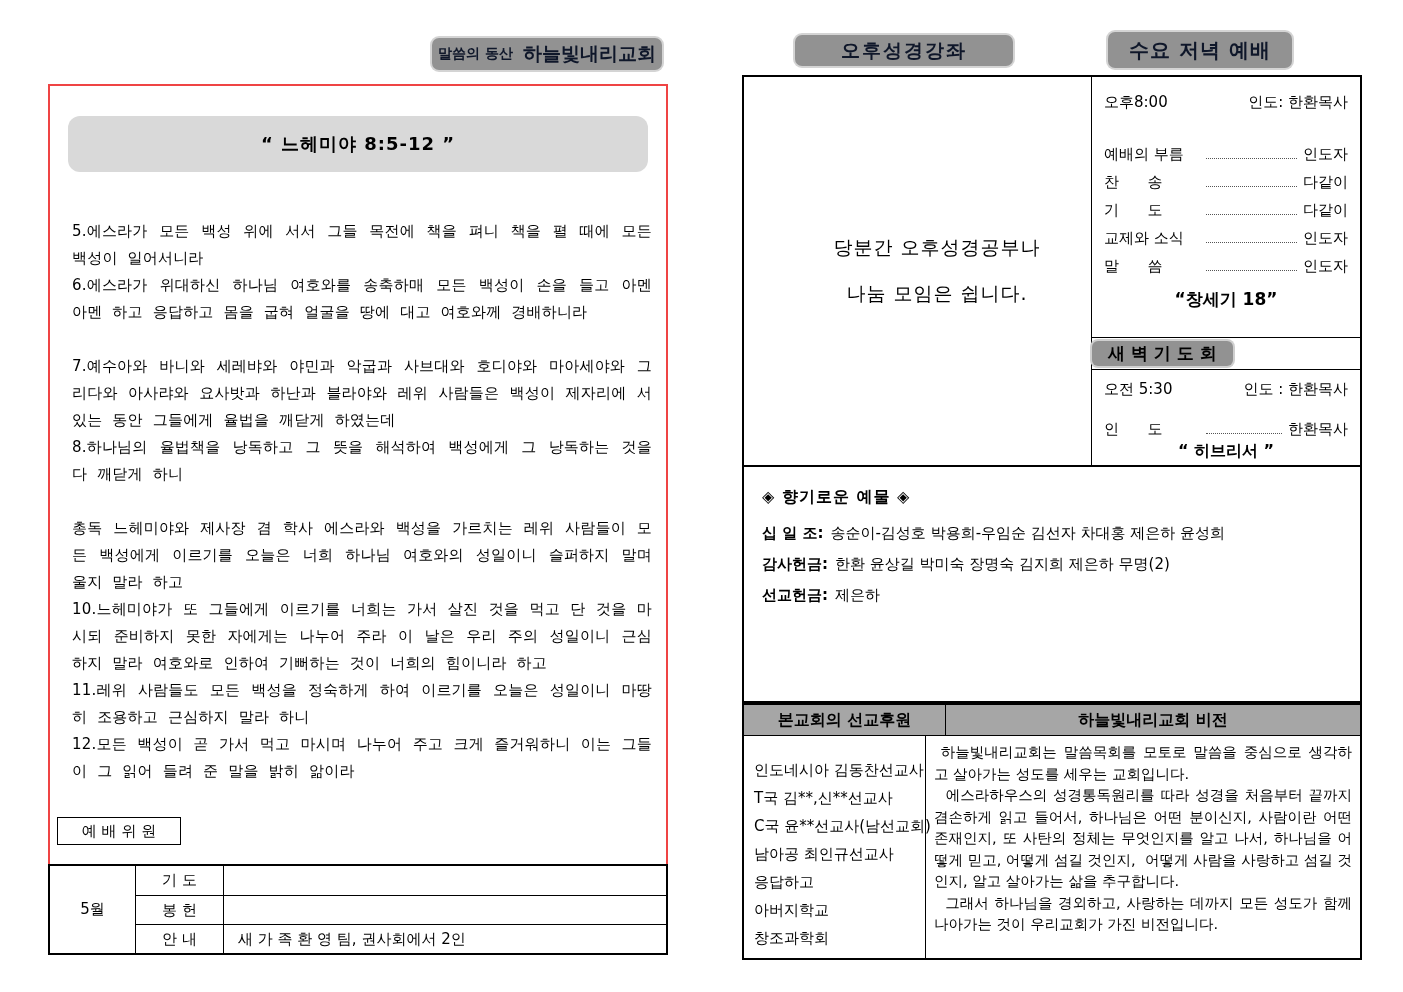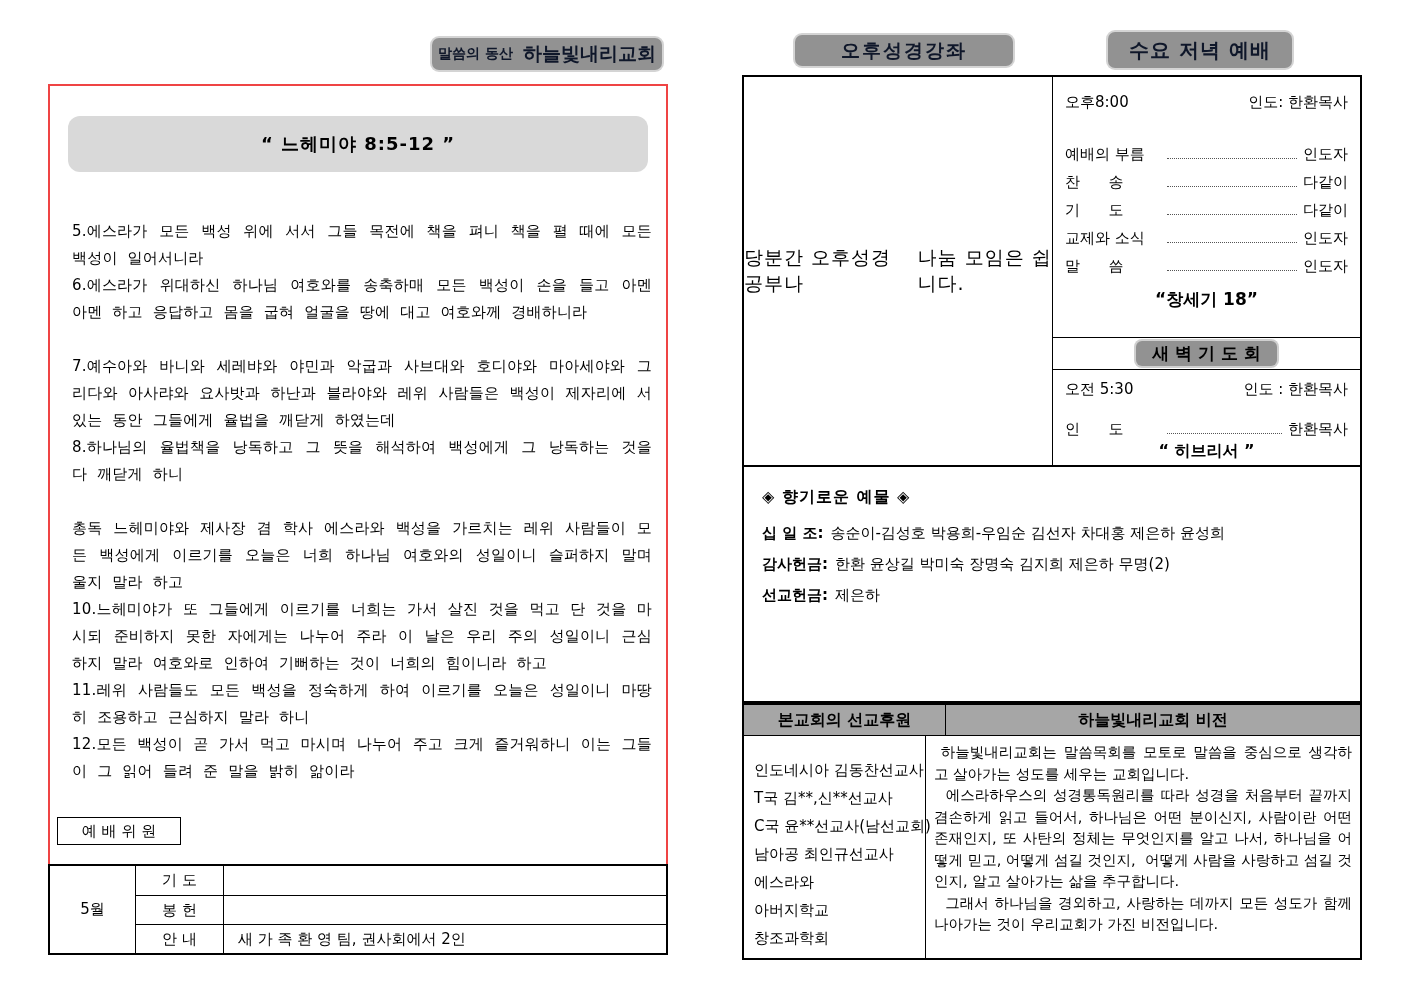--- a/index.html
+++ b/index.html
@@ -38,34 +38,34 @@
                          border-left:1px solid #000;}
   .committee-table .c-month{grid-row:1 / span 3;border-left:none;border-top:none;
                             justify-content:center;}
   .committee-table .r0{border-top:none;}
   .committee-table .c-label{justify-content:center;white-space:pre;}
   .committee-table .c-value{padding-left:14px;white-space:pre;}
 
   
   .rp-top{position:absolute;left:742px;top:75px;width:620px;height:392px;
           border:2px solid #000;box-sizing:border-box;display:flex;}
-  .rp-notice{width:308px;border-right:1px solid #000;display:flex;flex-direction:row;
+  .rp-notice{width:308px;border-right:1px solid #000;display:flex;flex-direction:column;
              align-items:center;justify-content:center;gap:20px;font-size:19px;
-             letter-spacing:1px;}
+             letter-spacing:1px;padding-left:39px;}
   .rp-wed{flex:1;display:flex;flex-direction:column;}
   .wed-main{height:260px;padding:16px 10px 0;box-sizing:border-box;}
   .time-row{display:flex;justify-content:space-between;font-size:15px;padding:0 2px;}
   .order{margin-top:24px;}
   .order-row{display:flex;align-items:flex-end;height:28px;font-size:15px;padding:0 2px;}
   .o-label{white-space:pre;min-width:96px;}
   .o-leader{flex:1;border-bottom:1px dotted #555;margin:0 6px 5px;}
   .o-by{white-space:pre;}
   .sermon{text-align:center;font-weight:bold;font-size:17px;margin-top:12px;}
   .dawn-header{border-top:1px solid #000;border-bottom:1px solid #000;height:31px;
-               display:flex;align-items:center;justify-content:center;}
+               display:flex;align-items:center;}
   .dawn-badge{background:#929292;border-radius:6px;padding:1px 16px;font-weight:bold;
               font-size:17px;box-shadow:0 0 0 2px #cfcfcf;white-space:pre;}
   .dawn-main{flex:1;padding:10px 10px 0;}
   .dawn-main .order-row{margin-top:12px;}
   .dawn-main .sermon{margin-top:2px;font-size:16px;}
 
   
   .rp-offerings{position:absolute;left:742px;top:467px;width:620px;height:236px;
                 border:2px solid #000;border-top:none;box-sizing:border-box;
                 padding:20px 18px 0;}
@@ -211,21 +211,21 @@
     <div class="rpb-header">
       <div class="rpb-h-left">본교회의 선교후원</div>
       <div class="rpb-h-right">하늘빛내리교회 비전</div>
     </div>
     <div class="rpb-body">
       <div class="missions-list">
         <div>인도네시아 김동찬선교사</div>
         <div>T국 김**,신**선교사</div>
         <div>C국 윤**선교사(남선교회)</div>
         <div>남아공 최인규선교사</div>
-        <div>에스라와</div>
+        <div>응답하고</div>
         <div>아버지학교</div>
         <div>창조과학회</div>
       </div>
       <div class="vision">
         <p> 하늘빛내리교회는 말씀목회를 모토로 말씀을 중심으로 생각하고 살아가는 성도를 세우는 교회입니다.</p>
         <p>  에스라하우스의 성경통독원리를 따라 성경을 처음부터 끝까지 겸손하게 읽고 들어서, 하나님은 어떤 분이신지, 사람이란 어떤 존재인지, 또 사탄의 정체는 무엇인지를 알고 나서, 하나님을 어떻게 믿고, 어떻게 섬길 것인지,  어떻게 사람을 사랑하고 섬길 것인지, 알고 살아가는 삶을 추구합니다.</p>
         <p>  그래서 하나님을 경외하고, 사랑하는 데까지 모든 성도가 함께 나아가는 것이 우리교회가 가진 비전입니다.</p>
       </div>
     </div>
   </div>

